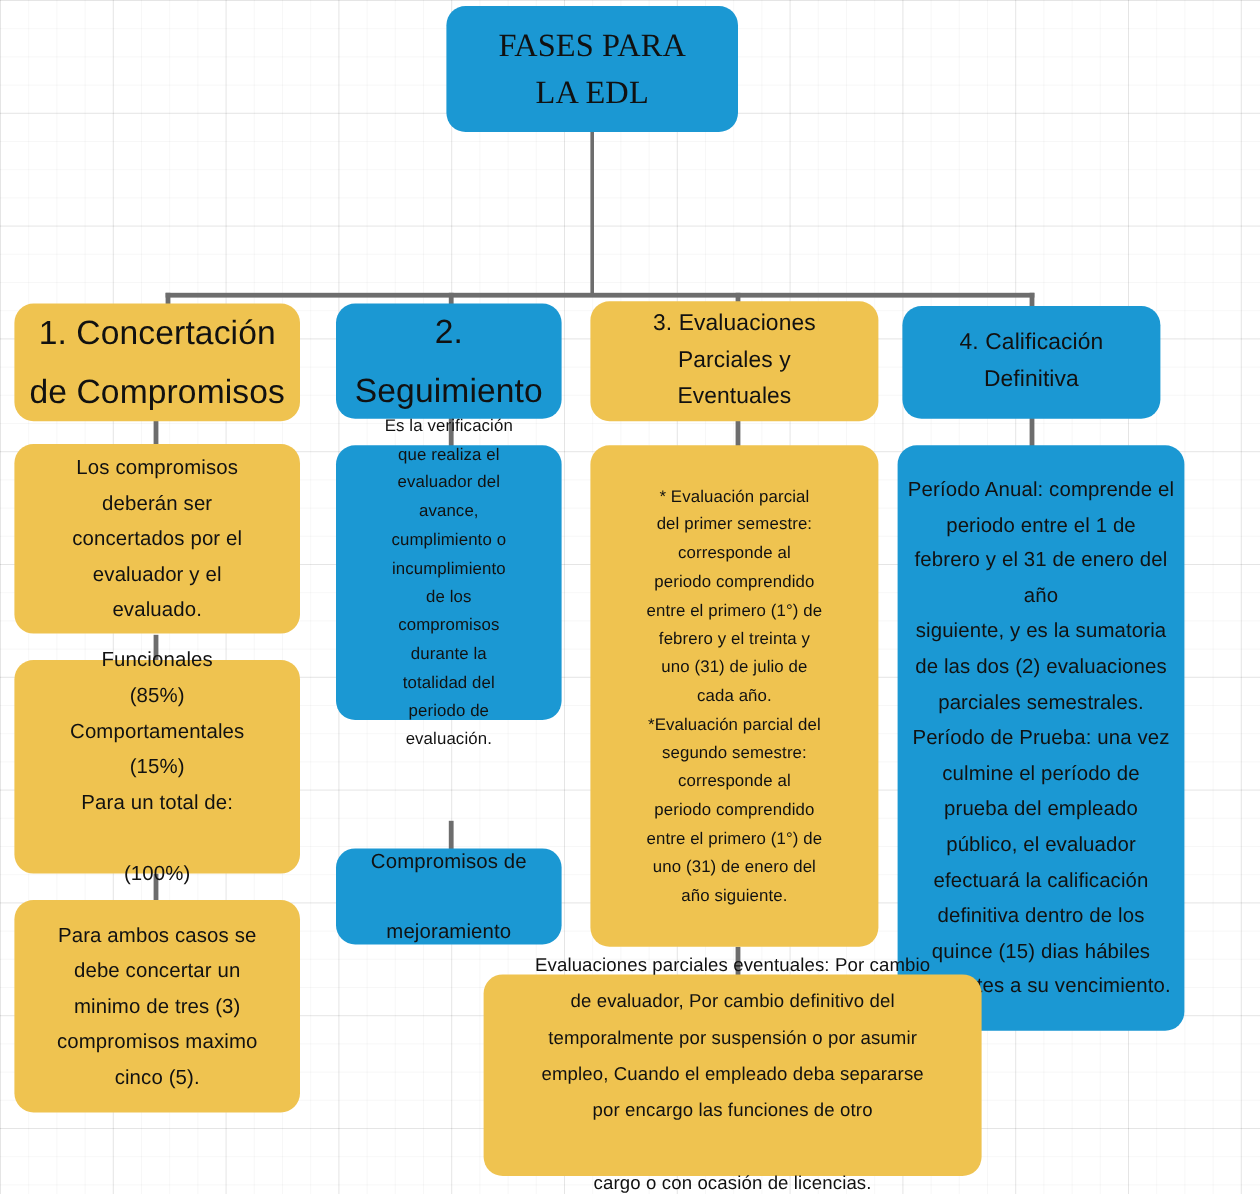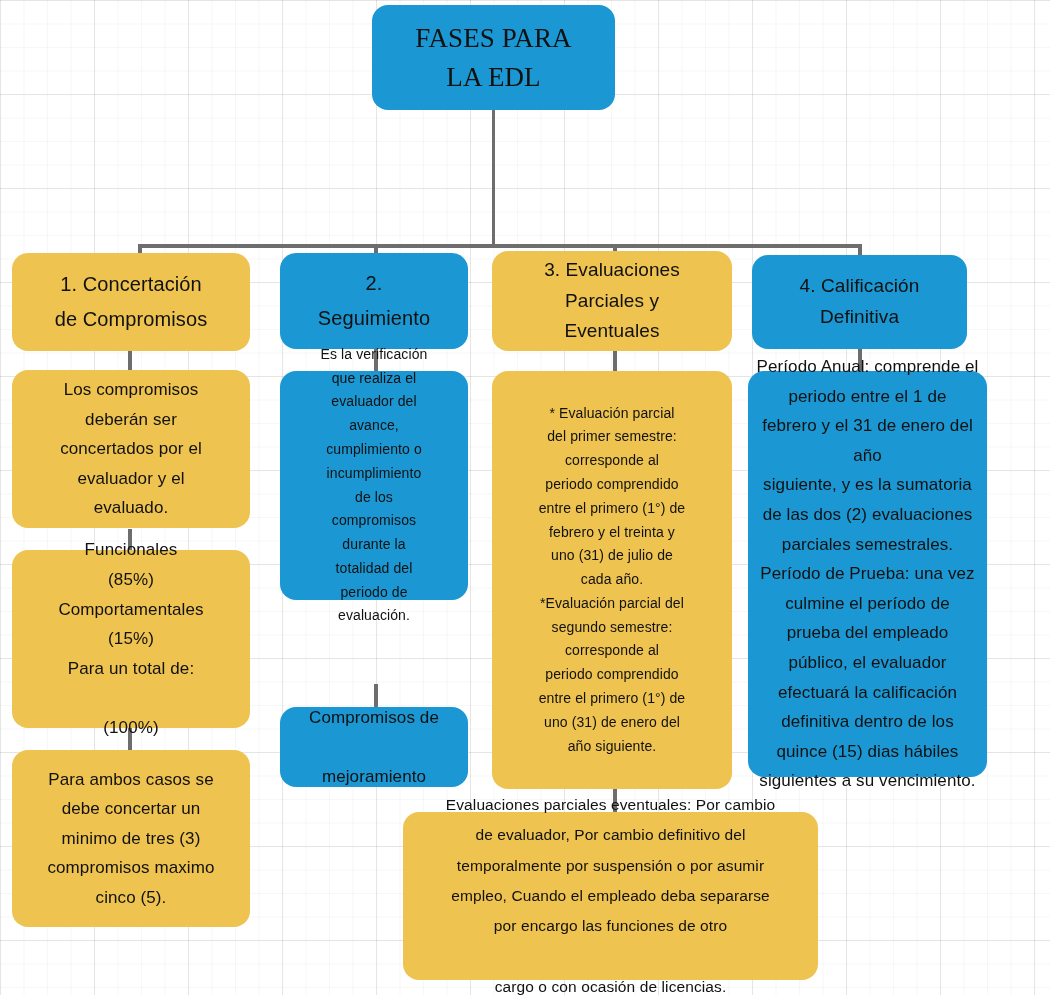--- a/index.html
+++ b/index.html
@@ -57,21 +57,21 @@
     line-height: 1.55;
     letter-spacing: 0.1px;
   }
   .node.blue   { background: #1B98D3; }
   .node.amber  { background: #EFC350; }
 
   .node .ln { display: block; width: 100%; }
 
   
   .t-title  { font-size: 27px; line-height: 1.42; font-family: Liberation Serif, serif; }
-  .t-head   { font-size: 20px; line-height: 1.75; }
+  .t-head   { font-size: 28px; line-height: 1.75; }
   .t-head-s { font-size: 19px; line-height: 1.62; }
   .t-body   { font-size: 17px; line-height: 1.74; }
   .t-body-s { font-size: 14px;   line-height: 1.70; }
   .t-foot   { font-size: 15.5px; line-height: 1.95; }
 </style>
 </head>
 <body>
 
 <div id="canvas">
 
@@ -180,21 +180,21 @@
     <span class="ln">entre el primero (1°) de</span>
     <span class="ln">uno (31) de enero del</span>
     <span class="ln">año siguiente.</span>
   </div>
 
   <div class="node blue t-head-s" style="left:752px; top:255px; width:215px; height:94px;">
     <span class="ln">4. Calificación</span>
     <span class="ln">Definitiva</span>
   </div>
 
-  <div class="node blue t-body" style="left:748px; top:371px; width:239px; height:406px;">
+  <div class="node blue t-body" style="left:748px; top:371px; width:239px; height:488px;">
     <span class="ln">Período Anual: comprende el</span>
     <span class="ln">periodo entre el 1 de</span>
     <span class="ln">febrero y el 31 de enero del</span>
     <span class="ln">año</span>
     <span class="ln">siguiente,  y es la sumatoria</span>
     <span class="ln">de las dos (2) evaluaciones</span>
     <span class="ln">parciales semestrales.</span>
     <span class="ln">Período de Prueba: una vez</span>
     <span class="ln">culmine el período de</span>
     <span class="ln">prueba del empleado</span>

